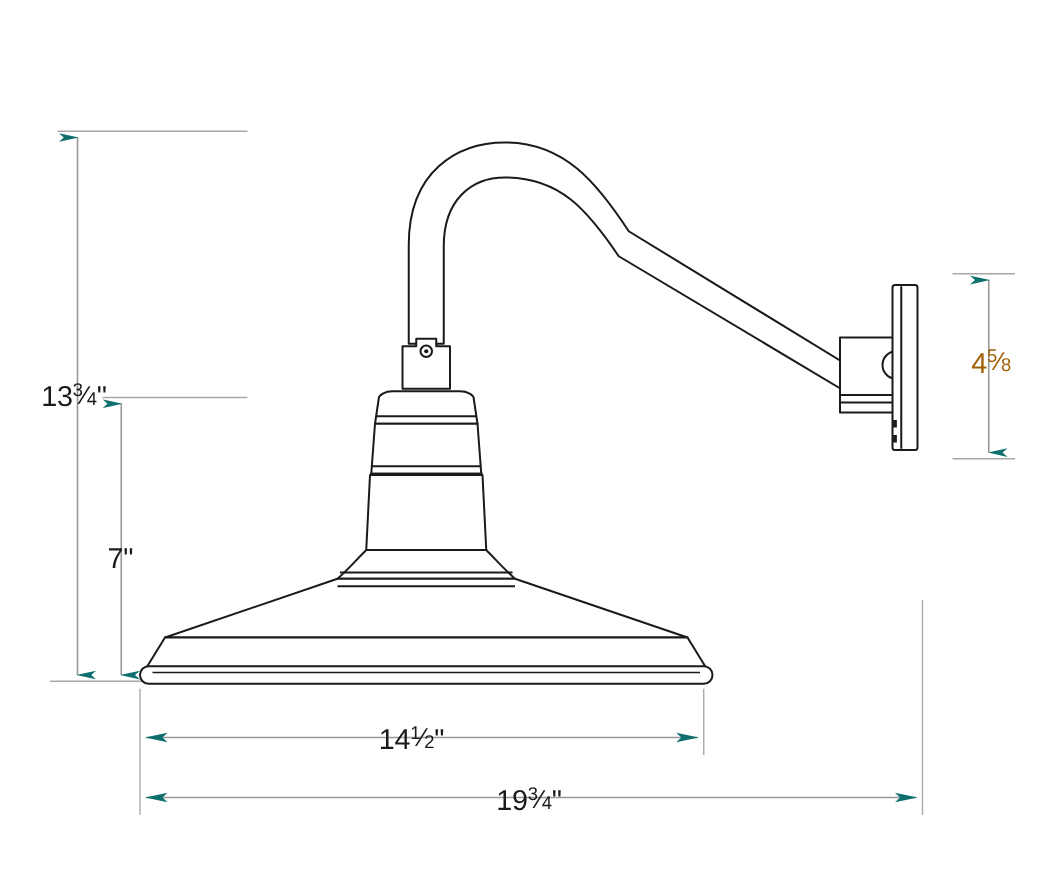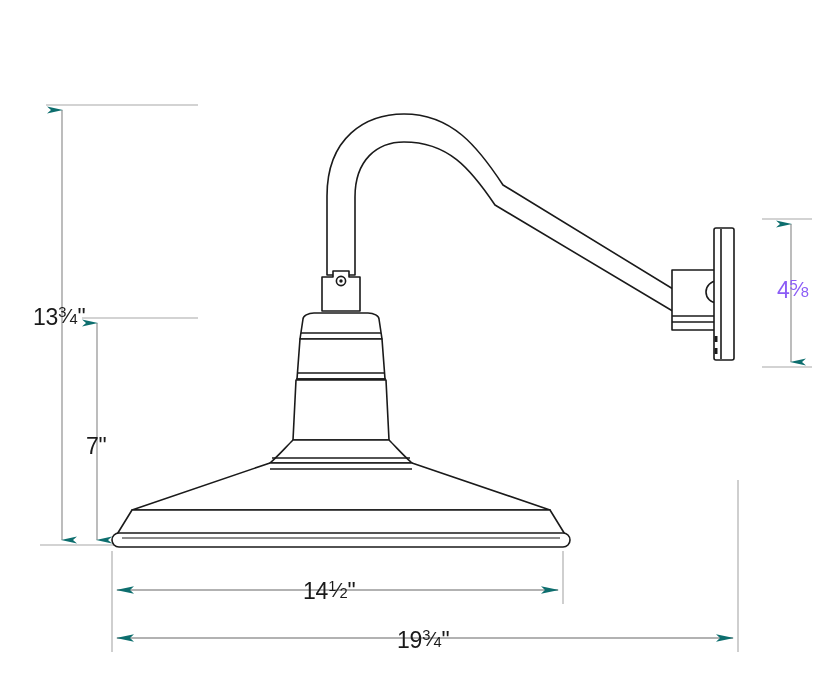--- a/index.html
+++ b/index.html
@@ -164,19 +164,19 @@
 
       <rect x="112" y="533" width="458" height="14" rx="7"></rect>
       <line x1="122" y1="538" x2="560" y2="538" stroke-width="1.1"></line>
     </g>
   </svg>
 
   <div class="dim-label" id="lbl-h-overall" style="color: rgb(26, 26, 26);">13<span class="frac"><span class="num">3</span><span class="sl">⁄</span><span class="den">4</span></span>"</div>
 
   <div class="dim-label" id="lbl-h-shade" style="color: rgb(26, 26, 26);">7"</div>
 
-  <div class="dim-label" id="lbl-depth" style="color: #8b5cf6;">4<span class="frac"><span class="num">5</span><span class="sl">⁄</span><span class="den">8</span></span></div>
+  <div class="dim-label" id="lbl-depth" style="color: #a16207;">4<span class="frac"><span class="num">5</span><span class="sl">⁄</span><span class="den">8</span></span></div>
 
   <div class="dim-label" id="lbl-w-shade" style="color: rgb(26, 26, 26);">14<span class="frac"><span class="num">1</span><span class="sl">⁄</span><span class="den">2</span></span>"</div>
 
   <div class="dim-label" id="lbl-w-overall" style="color: rgb(26, 26, 26);">19<span class="frac"><span class="num">3</span><span class="sl">⁄</span><span class="den">4</span></span>"</div>
 
 </div>
 
 </body></html>

